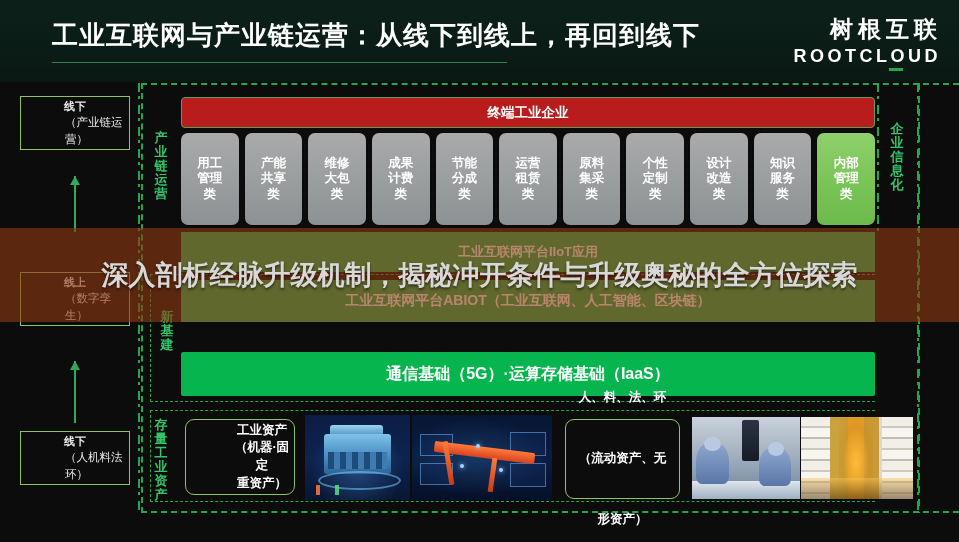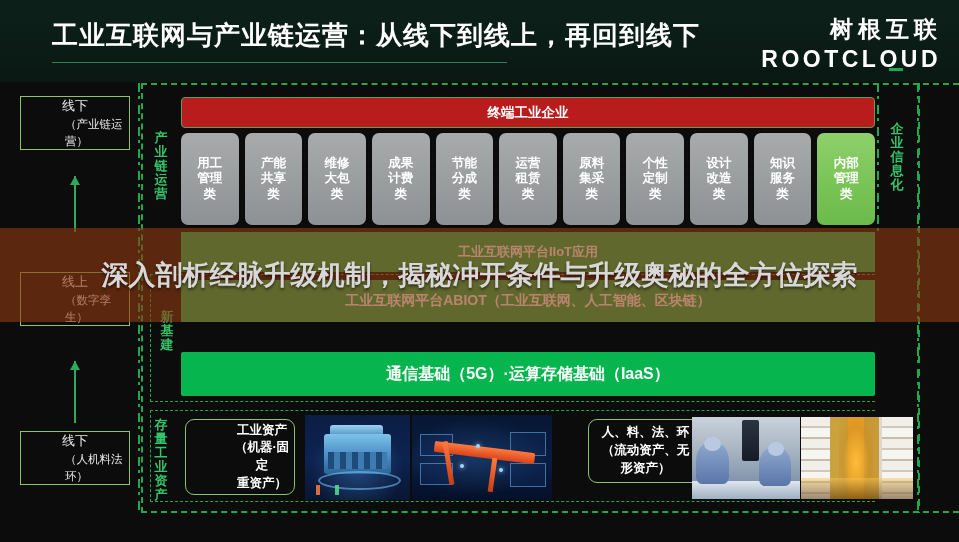--- a/index.html
+++ b/index.html
@@ -7,39 +7,39 @@
   #stage{position:relative;width:959px;height:542px;overflow:hidden;background:#0b0c0b;}
 
   
   .header{position:absolute;left:0;top:0;width:959px;height:82px;
           background:linear-gradient(180deg,#0c2019 0%,#0b1c16 60%,#0a1713 100%);}
   .header-title{position:absolute;left:52px;top:18px;font-size:26px;font-weight:bold;
                 color:#ffffff;letter-spacing:1px;white-space:nowrap;}
   .header-rule{position:absolute;left:52px;top:62px;width:455px;height:1px;background:#2f7f55;}
   .logo-cn{position:absolute;right:17px;top:14px;font-size:23px;font-weight:bold;color:#fff;
            letter-spacing:5px;white-space:nowrap;text-align:right;margin-left:8px;}
-  .logo-en{position:absolute;right:18px;top:46px;font-size:23px;font-weight:bold;color:#fff;
+  .logo-en{position:absolute;right:18px;top:46px;font-size:18px;font-weight:bold;color:#fff;
            letter-spacing:3.5px;white-space:nowrap;}
   .logo-underline{position:absolute;right:56px;top:68px;width:14px;height:3px;background:#1fa84f;}
 
   
   .frame-main{position:absolute;left:141px;top:83px;width:818px;height:430px;
               border:2px dashed #1fa84f;border-right:none;box-sizing:border-box;}
   .frame-right{position:absolute;left:918px;top:83px;width:2px;height:430px;
                background:repeating-linear-gradient(180deg,#1fa84f 0 7px,transparent 7px 13px);}
 
   
   .vsep{position:absolute;width:2px;
         background:repeating-linear-gradient(180deg,#1fa84f 0 9px,transparent 9px 13px,#1fa84f 13px 16px,transparent 16px 22px);}
 
   
   .leftbox{position:absolute;border:1px solid #8ec36a;background:transparent;
            display:flex;flex-direction:column;align-items:center;justify-content:center;
            color:#eaeaea;box-sizing:border-box;}
-  .leftbox .l1{font-size:13px;font-weight:normal;line-height:1.5;}
+  .leftbox .l1{font-size:11px;font-weight:bold;line-height:1.5;}
   .leftbox .l2{font-size:11.5px;line-height:1.5;margin-left:44px;}
   .arrow{position:absolute;width:2px;background:#2faa5d;}
   .arrow::before{content:"";position:absolute;left:-4px;top:0;width:0;height:0;
                  border-left:5px solid transparent;border-right:5px solid transparent;
                  border-bottom:9px solid #2faa5d;}
 
   
   .vlabel{position:absolute;width:18px;color:#35c46a;font-size:13px;font-weight:bold;
           line-height:1.08;text-align:center;letter-spacing:0;}
 
@@ -273,21 +273,21 @@
     <div class="cr-panel" style="left:70%;top:20%;width:24%;height:26%;"></div>
     <div class="cr-panel" style="left:70%;top:56%;width:24%;height:26%;"></div>
     <div class="cr-beam"></div>
     <div class="cr-leg" style="left:24%;top:30%;width:5px;height:52%;transform:rotate(-9deg);"></div>
     <div class="cr-leg" style="left:56%;top:50%;width:5px;height:40%;transform:rotate(8deg);"></div>
     <div class="cr-dot" style="left:46%;top:34%;"></div>
     <div class="cr-dot" style="left:34%;top:58%;"></div>
     <div class="cr-dot" style="left:62%;top:62%;"></div>
   </div>
 
-  <div class="assetbox" style="left:588px;top:419px;width:115px;height:64px;">
+  <div class="assetbox" style="left:565px;top:419px;width:115px;height:80px;gap:43px;">
     <span>人、料、法、环</span>
     <span>（流动资产、无</span>
     <span>形资产）</span>
   </div>
 
   <div class="photo ph-lab" style="left:692px;top:417px;width:108px;height:82px;">
     <div class="lab-bench"></div>
     <div class="lab-mach" style="left:46%;top:4%;width:16%;height:50%;"></div>
     <div class="lab-fig" style="left:4%;top:30%;width:30%;height:52%;"></div>
     <div class="lab-head" style="left:11%;top:24%;width:16%;height:18%;"></div>

